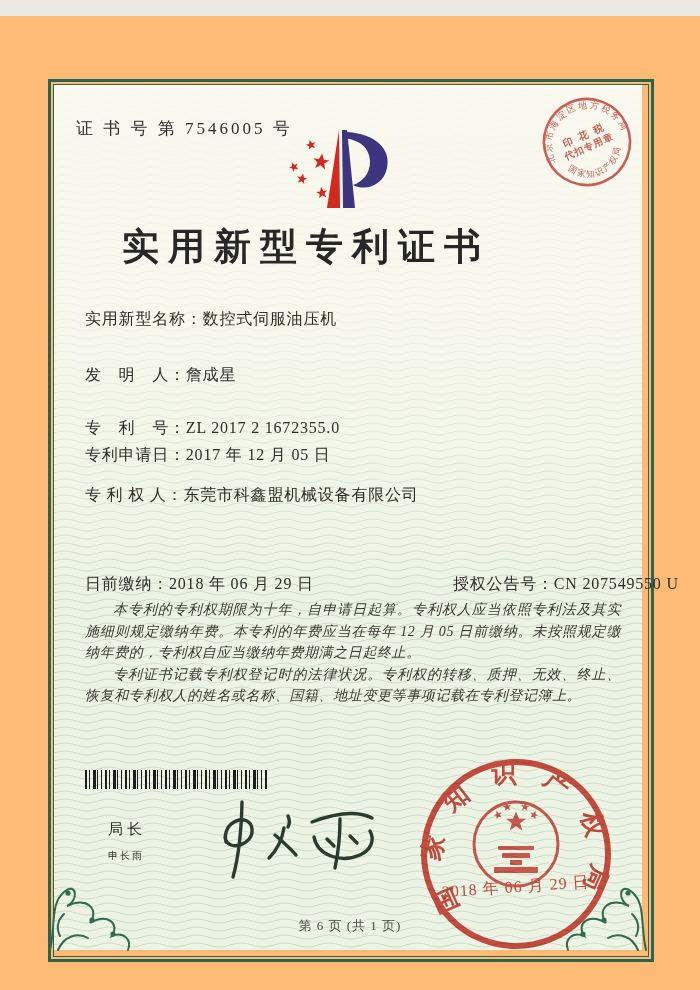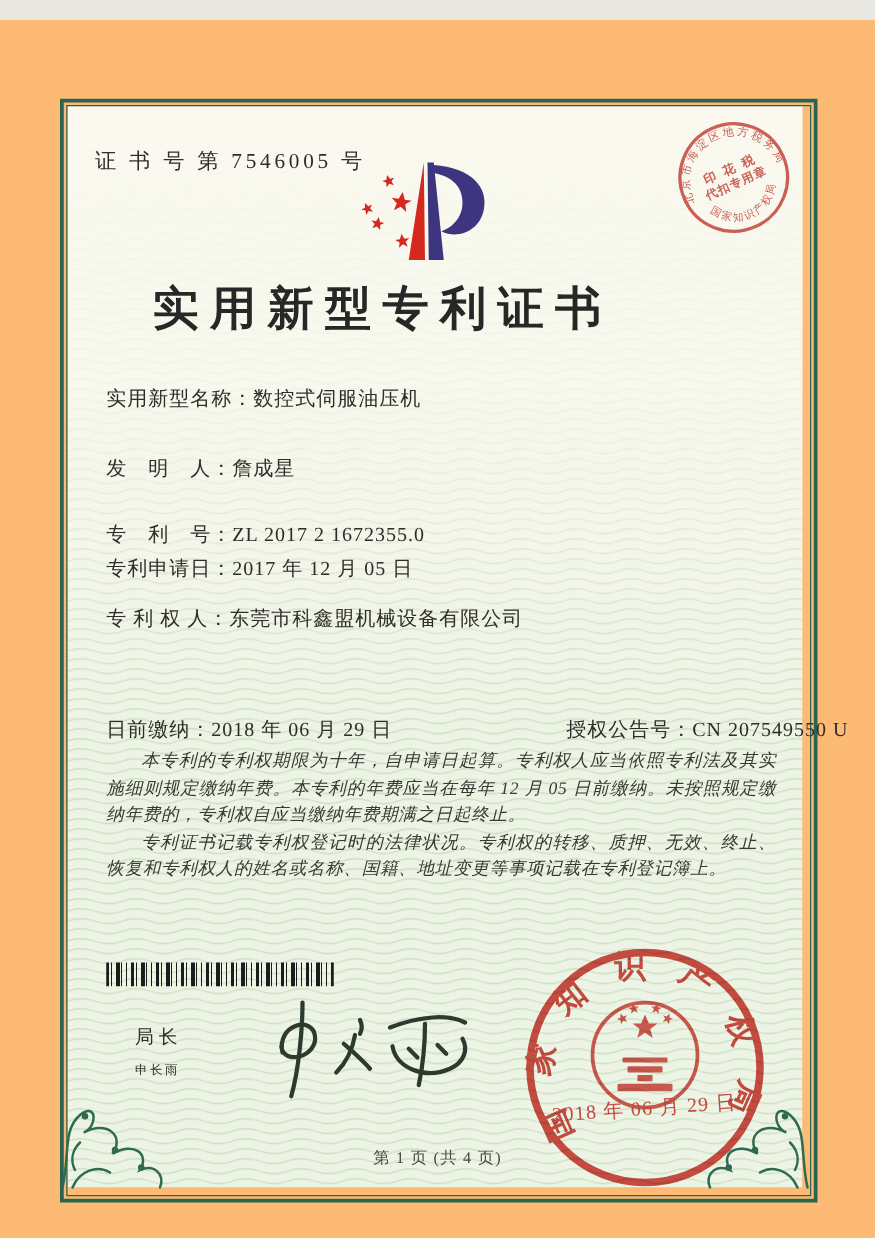--- a/index.html
+++ b/index.html
@@ -204,15 +204,15 @@
     <text font-size="9" fill="#c94c43" letter-spacing="2">
       <textPath href="#taxTop" startOffset="50%" text-anchor="middle">北京市海淀区地方税务局</textPath>
     </text>
     <text x="46" y="42" text-anchor="middle" font-size="10" font-weight="bold" fill="#c94c43" letter-spacing="2">印 花 税</text>
     <text x="46" y="54" text-anchor="middle" font-size="9.5" font-weight="bold" fill="#c94c43" letter-spacing="1">代扣专用章</text>
     <text font-size="8.5" fill="#c94c43" letter-spacing="1.5">
       <textPath href="#taxBot" startOffset="50%" text-anchor="middle">国家知识产权局</textPath>
     </text>
   </svg>
 
-  <div class="footer">第 1 页 (共 4 页)</div>
+  <div class="footer">第 6 页 (共 1 页)</div>
 
 </div>
 
 </body></html>

